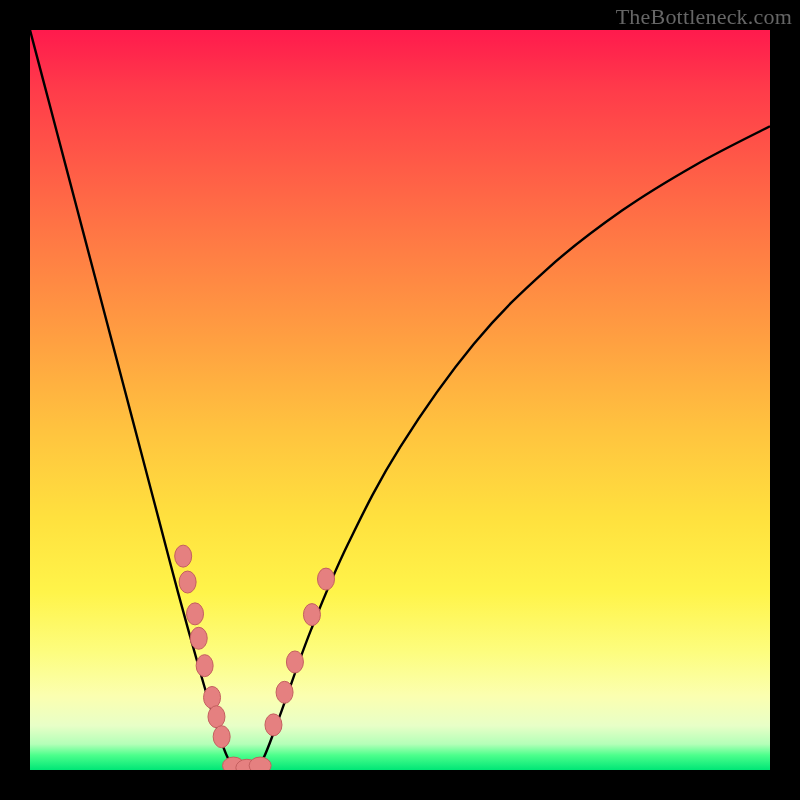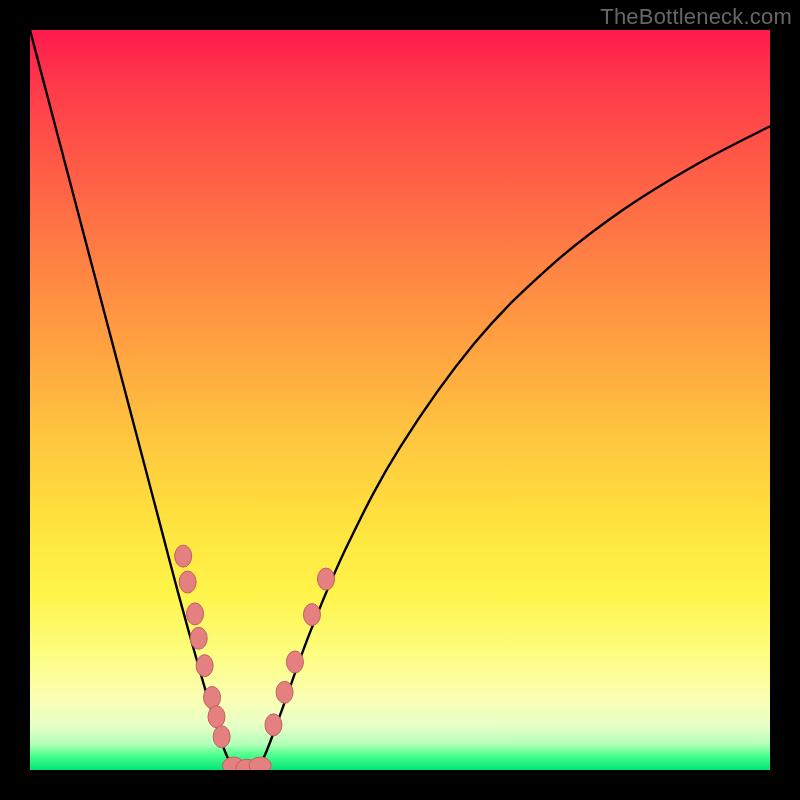--- a/index.html
+++ b/index.html
@@ -11,20 +11,21 @@
     background: #000;
     font-family: Arial, Helvetica, sans-serif;
   }
   .frame {
     position: absolute;
     left: 0;
     top: 0;
     width: 800px;
     height: 800px;
     background: #000;
+    font-family: Liberation Serif, serif;
   }
   .plot-area {
     position: absolute;
     left: 30px;
     top: 30px;
     width: 740px;
     height: 740px;
     overflow: hidden;
   }
   .gradient {

